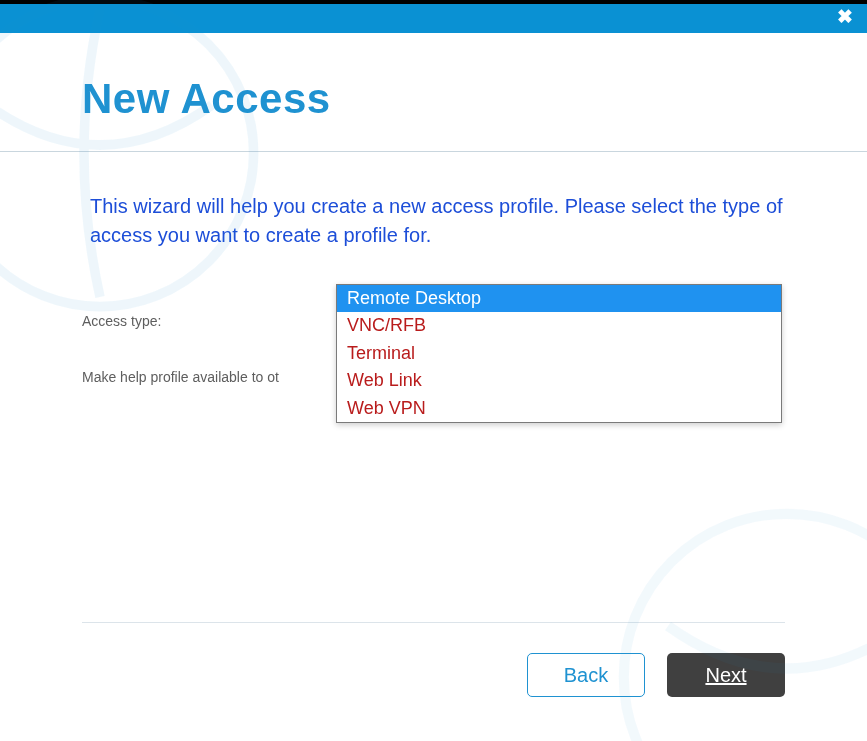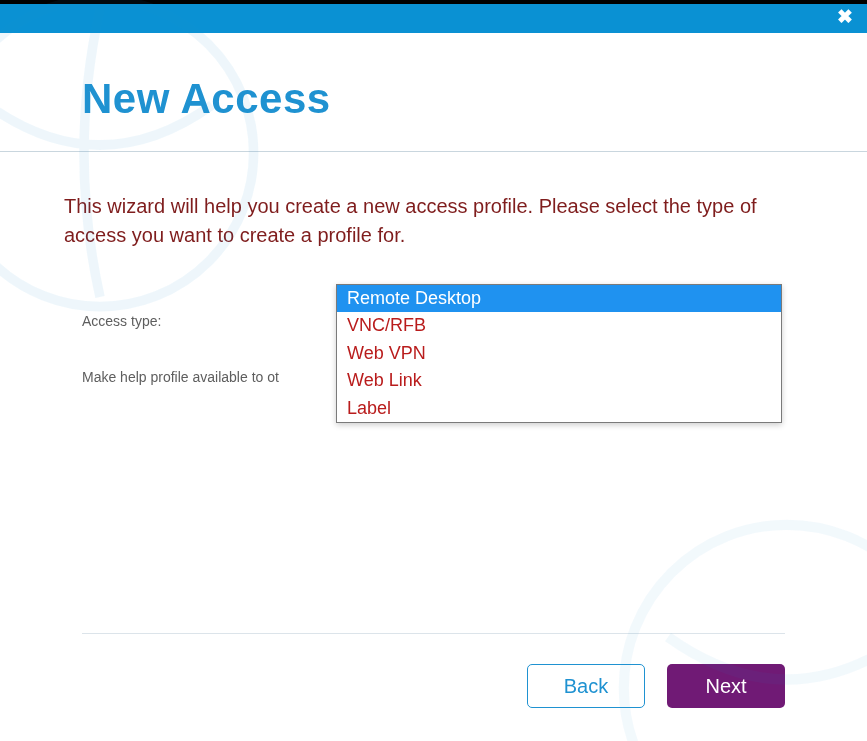--- a/index.html
+++ b/index.html
@@ -52,24 +52,24 @@
       color: #1f92d1;
       padding: 42px 10px 28px 82px;
       letter-spacing: 0.5px;
     }
     .divider {
       height: 1px;
       background: #c9d6de;
       width: 100%;
     }
     .description {
-      color: #7f1d1d;
+      color: #1d4ed8;
       font-size: 20px;
       line-height: 1.45;
-      padding: 40px 82px 0 64px;
+      padding: 40px 82px 0 90px;
     }
     .form-area {
       padding: 56px 82px 0 82px;
       position: relative;
     }
     .form-row {
       display: flex;
       align-items: center;
       margin-bottom: 34px;
       position: relative;
@@ -125,21 +125,21 @@
     .toggle-partial {
       width: 24px;
       height: 24px;
       border: 2px solid #1f92d1;
       border-radius: 50%;
       border-left-color: transparent;
       border-bottom-color: transparent;
     }
     .footer-area {
       position: absolute;
-      bottom: 3px;
+      bottom: 14px;
       left: 0;
       right: 0;
       padding: 22px 82px 30px 82px;
     }
     .footer-divider {
       height: 1px;
       background: #dce4ea;
       width: 100%;
       margin-bottom: 30px;
     }
@@ -157,23 +157,24 @@
       display: flex;
       align-items: center;
       justify-content: center;
     }
     .btn-back {
       background: #ffffff;
       border: 1.5px solid #1f92d1;
       color: #1f92d1;
     }
     .btn-next {
-      background: #701a75;
+      background: #404040;
       border: none;
       color: #ffffff;
+      text-decoration: underline;
     }
     .bg-deco-bottom {
       position: absolute;
       right: -90px;
       bottom: -120px;
       width: 340px;
       height: 340px;
       opacity: 0.05;
       pointer-events: none;
     }
@@ -210,23 +211,23 @@
           <svg width="18" height="12" viewBox="0 0 18 12">
               <path d="M2 3 L9 9 L16 3" fill="none" stroke="#333" stroke-width="2.2"></path>
             </svg>
         </span>
       </div>
     </div>
 
     <div class="dropdown-panel">
       <div class="dropdown-item selected">Remote Desktop</div>
       <div class="dropdown-item">VNC/RFB</div>
+      <div class="dropdown-item">Terminal</div>
+      <div class="dropdown-item">Web Link</div>
       <div class="dropdown-item">Web VPN</div>
-      <div class="dropdown-item">Web Link</div>
-      <div class="dropdown-item">Label</div>
     </div>
 
     <div class="form-row">
       <div class="form-label" style="width:auto;">Make help profile available to ot</div>
     </div>
 
     <div class="toggle-area">
       <div class="toggle-partial"></div>
     </div>
 

